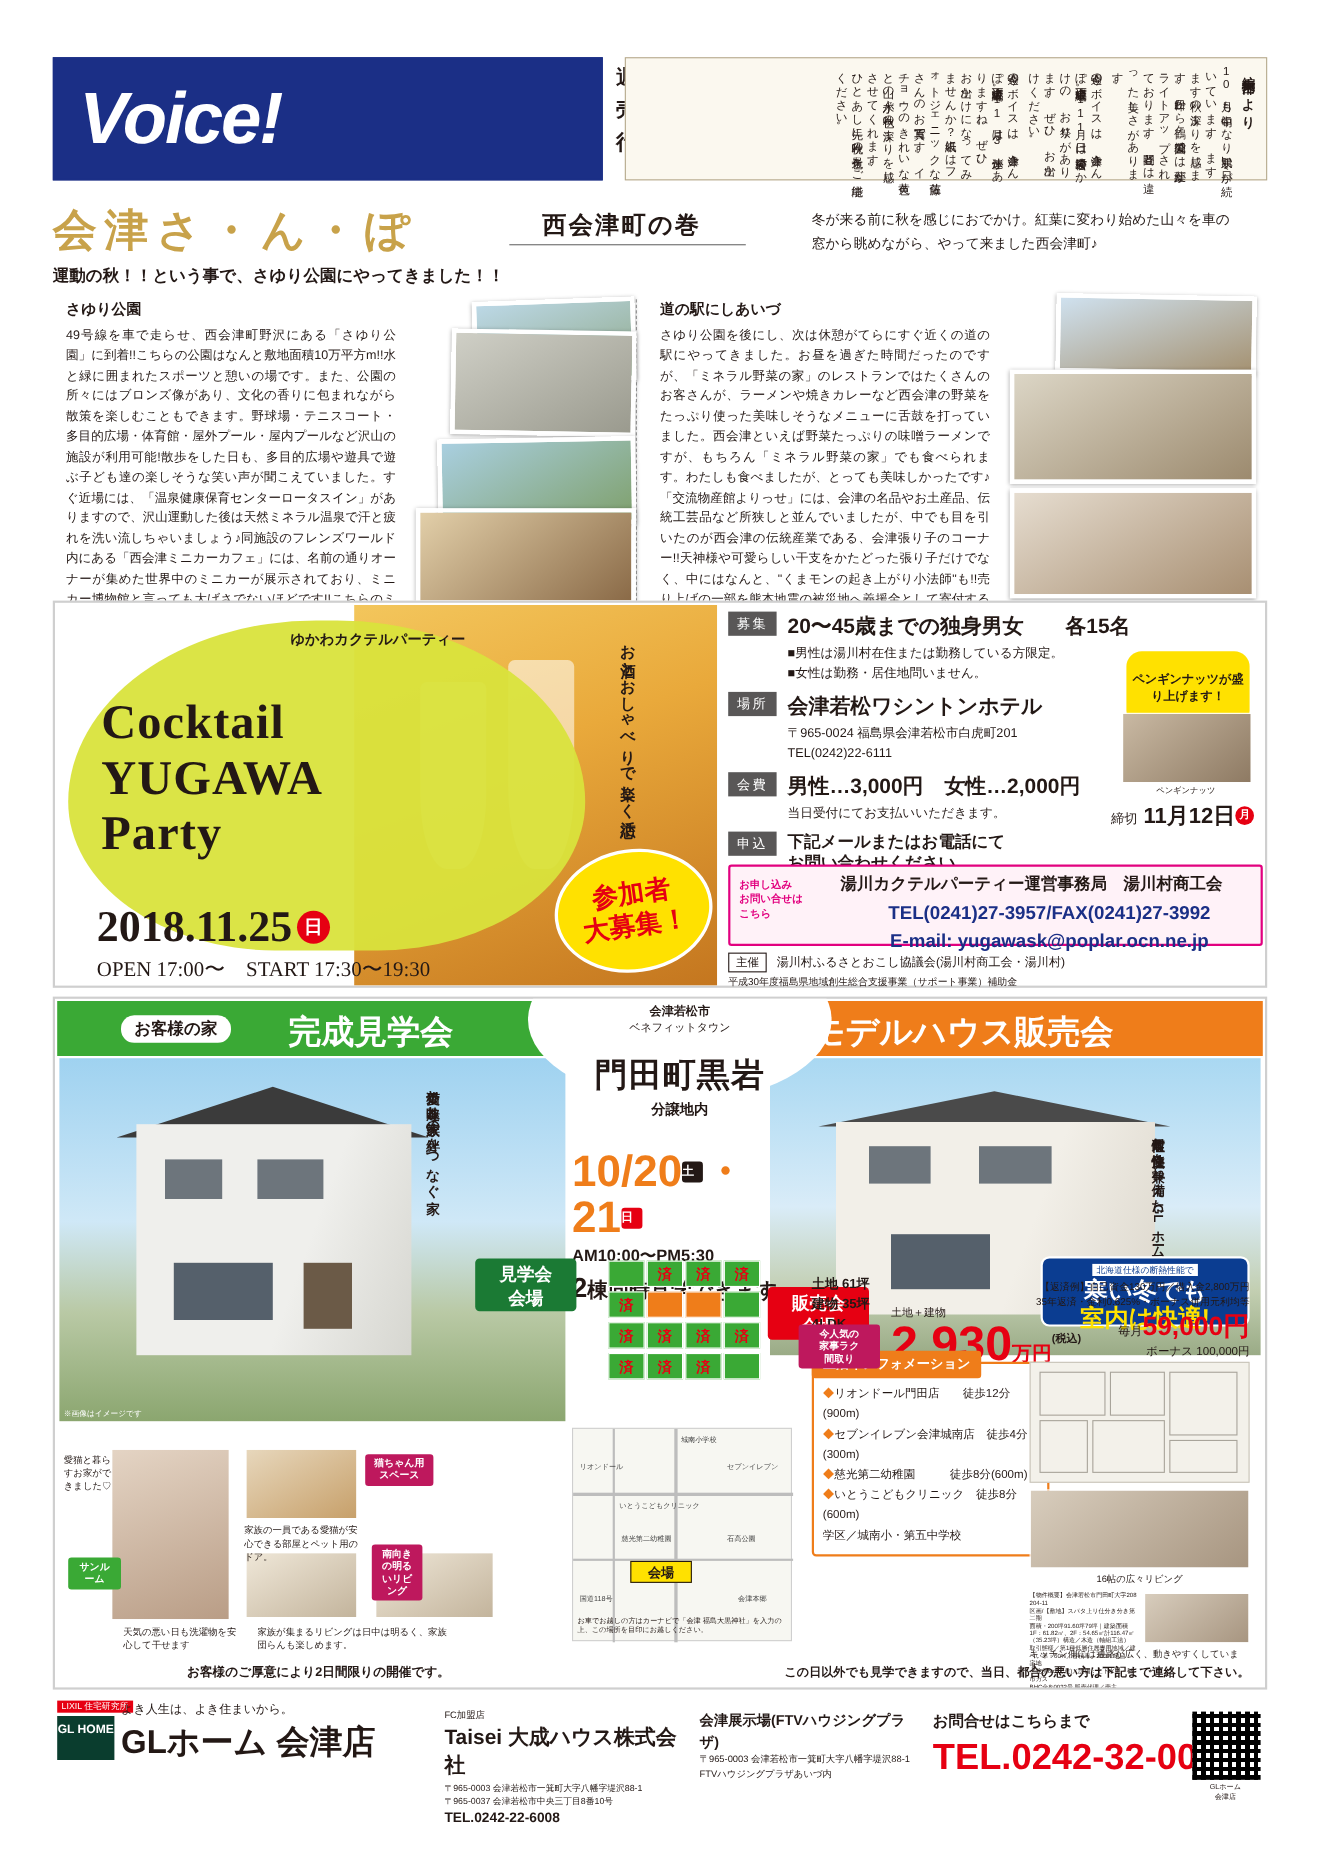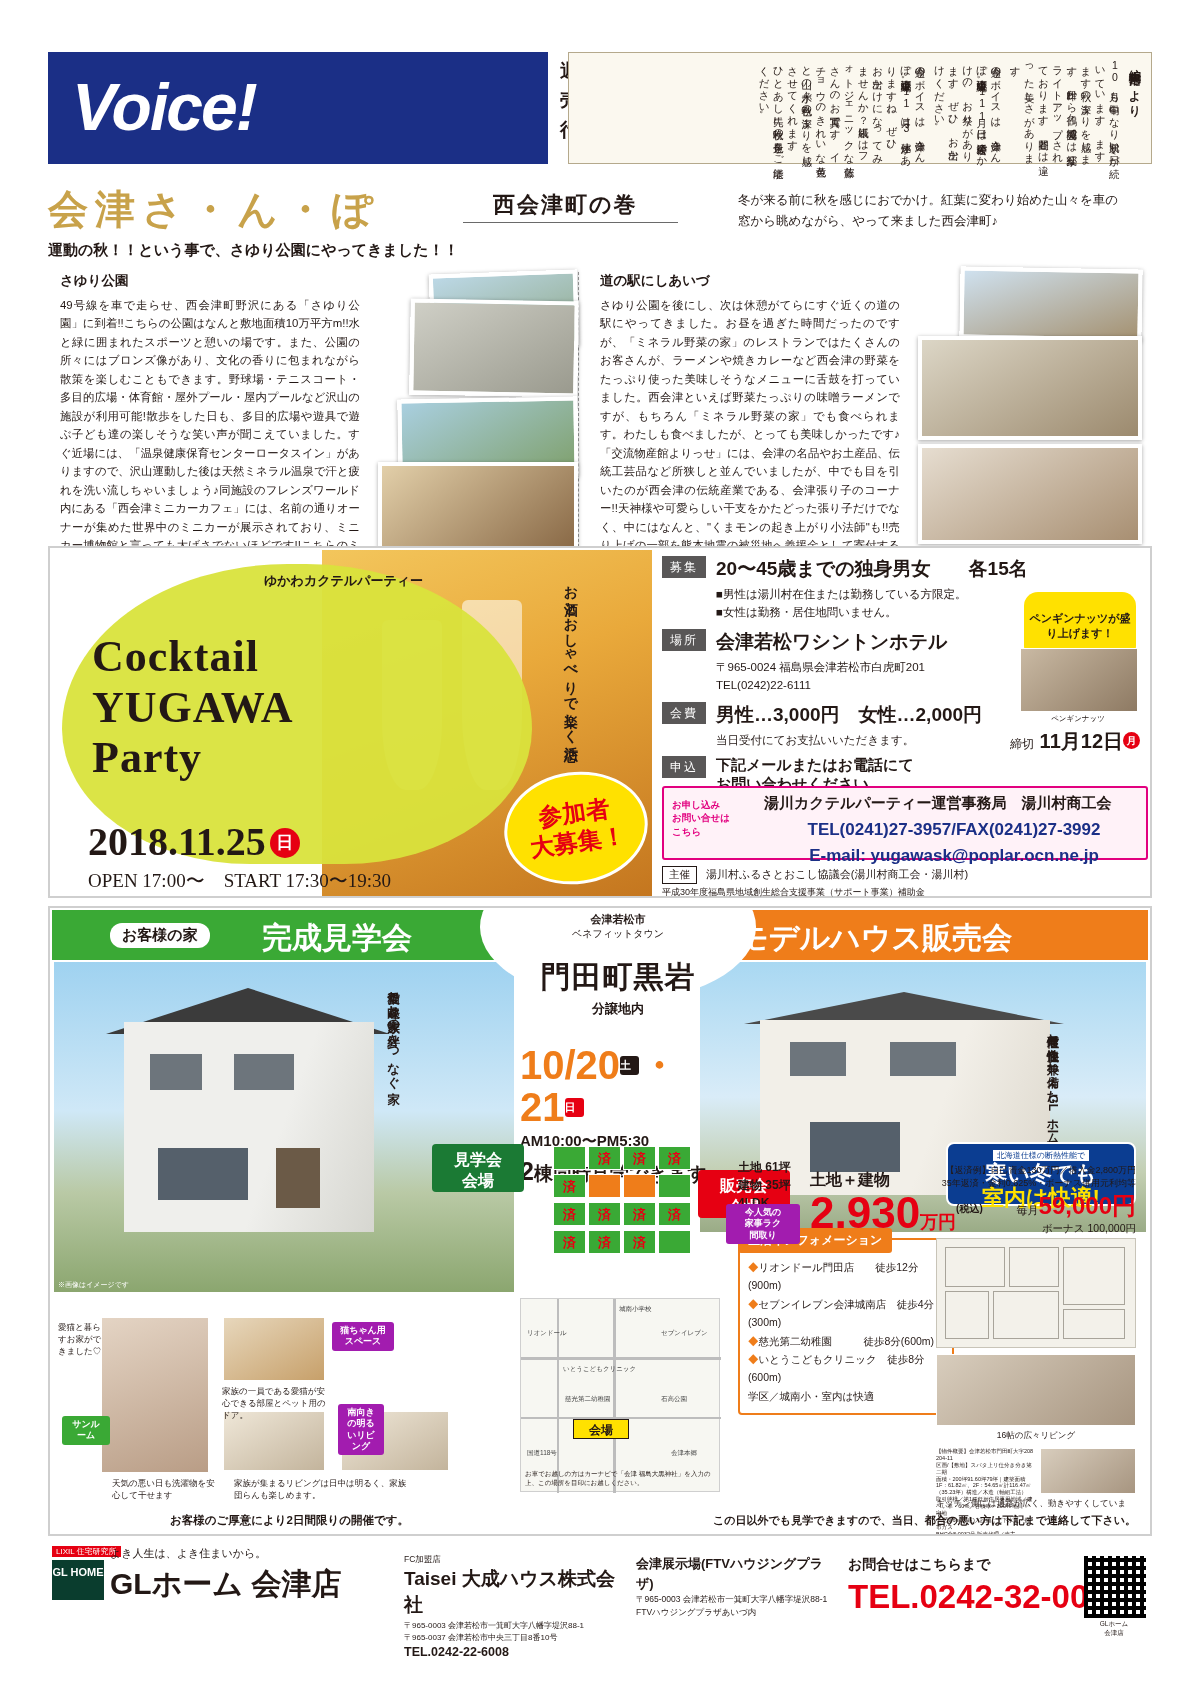--- a/index.html
+++ b/index.html
@@ -273,21 +273,21 @@
     position:absolute; left:648px; top:262px; width:92px; height:48px;
     background:#e60012; color:#fff; font-size:16px; font-weight:bold;
     text-align:center; line-height:1.3; padding-top:6px; border-radius:4px;
   }
 
   .spec-box { position:absolute; left:688px; top:250px; width:220px; }
   .spec-row { font-size:12px; font-weight:bold; line-height:1.5; }
   .price { font-size:44px; font-weight:bold; color:#e60012; line-height:1; }
   .price small { font-size:18px; }
   .price-wrap { position:absolute; left:760px; top:262px; }
-  .price-label { font-size:16px; font-weight:bold; }
+  .price-label { font-size:10px; font-weight:normal;margin-top:16px; }
   .monthly { position:absolute; right:14px; top:256px; text-align:right; }
   .monthly .m1 { font-size:9px; }
   .monthly .m2 { font-size:24px; font-weight:bold; color:#e60012; }
   .monthly .m3 { font-size:10.5px; }
 
   .info-box {
     position:absolute; left:688px; top:330px; width:216px; border:2px solid #ef7d1a;
     border-radius:4px; padding:18px 8px 8px 8px; font-size:10.5px; line-height:1.75;
   }
   .info-box .hdr {
@@ -303,21 +303,21 @@
   .fp-cell { position:absolute; border:1px solid #a8a49a; font-size:7px; color:#555; }
   .int-photo { position:absolute; background:linear-gradient(140deg,#d8cdbd,#a79580); border:1px solid #fff; }
 
   .left-photos { position:absolute; left:4px; top:390px; width:460px; height:200px; }
   .lp { position:absolute; border:2px solid #fff; }
   .lp-woman { background:linear-gradient(160deg,#e4d4c4,#b99d86); }
   .lp-cat { background:linear-gradient(150deg,#e7d7bc,#c7a06a); }
   .lp-room { background:linear-gradient(150deg,#efe7d8,#c3b49c); }
   .cap { position:absolute; font-size:8.5px; line-height:1.4; color:#231815; }
   .cap-tag {
-    position:absolute; background:#a21caf; color:#fff; font-size:10px; font-weight:bold;
+    position:absolute; background:#be185d; color:#fff; font-size:10px; font-weight:bold;
     padding:3px 6px; border-radius:3px; text-align:center; line-height:1.25;
   }
   .cap-tag.green { background:#3aa935; }
   .bottom-note {
     position:absolute; left:120px; bottom:6px; font-size:11.5px; font-weight:bold;
   }
   .bottom-note2 {
     position:absolute; right:14px; bottom:6px; font-size:11px; font-weight:bold;
   }
 
@@ -608,21 +608,21 @@
       <div><span style="font-size:11px;">毎月</span><span class="m2">59,000円</span></div>
       <div class="m3">ボーナス 100,000円</div>
     </div>
 
     <div class="info-box">
       <div class="hdr">生活インフォメーション</div>
       <div><span class="bullet">◆</span><span>リオンドール門田店　　徒歩12分(900m)</span></div>
       <div><span class="bullet">◆</span><span>セブンイレブン会津城南店　徒歩4分(300m)</span></div>
       <div><span class="bullet">◆</span><span>慈光第二幼稚園　　　徒歩8分(600m)</span></div>
       <div><span class="bullet">◆</span><span>いとうこどもクリニック　徒歩8分(600m)</span></div>
-      <div><span>学区／城南小・室内は快適</span></div>
+      <div><span>学区／城南小・第五中学校</span></div>
     </div>
 
     <div class="cap-tag" style="left:676px; top:296px; width:74px; white-space:pre-line; font-size:9px;">今人気の
 家事ラク
 間取り</div>
     <div class="floorplan">
       <div class="fp-cell" style="left:8px; top:8px; width:60px; height:40px;"></div>
       <div class="fp-cell" style="left:72px; top:8px; width:50px; height:40px;"></div>
       <div class="fp-cell" style="left:126px; top:8px; width:62px; height:58px;"></div>
       <div class="fp-cell" style="left:8px; top:52px; width:44px; height:48px;"></div>

